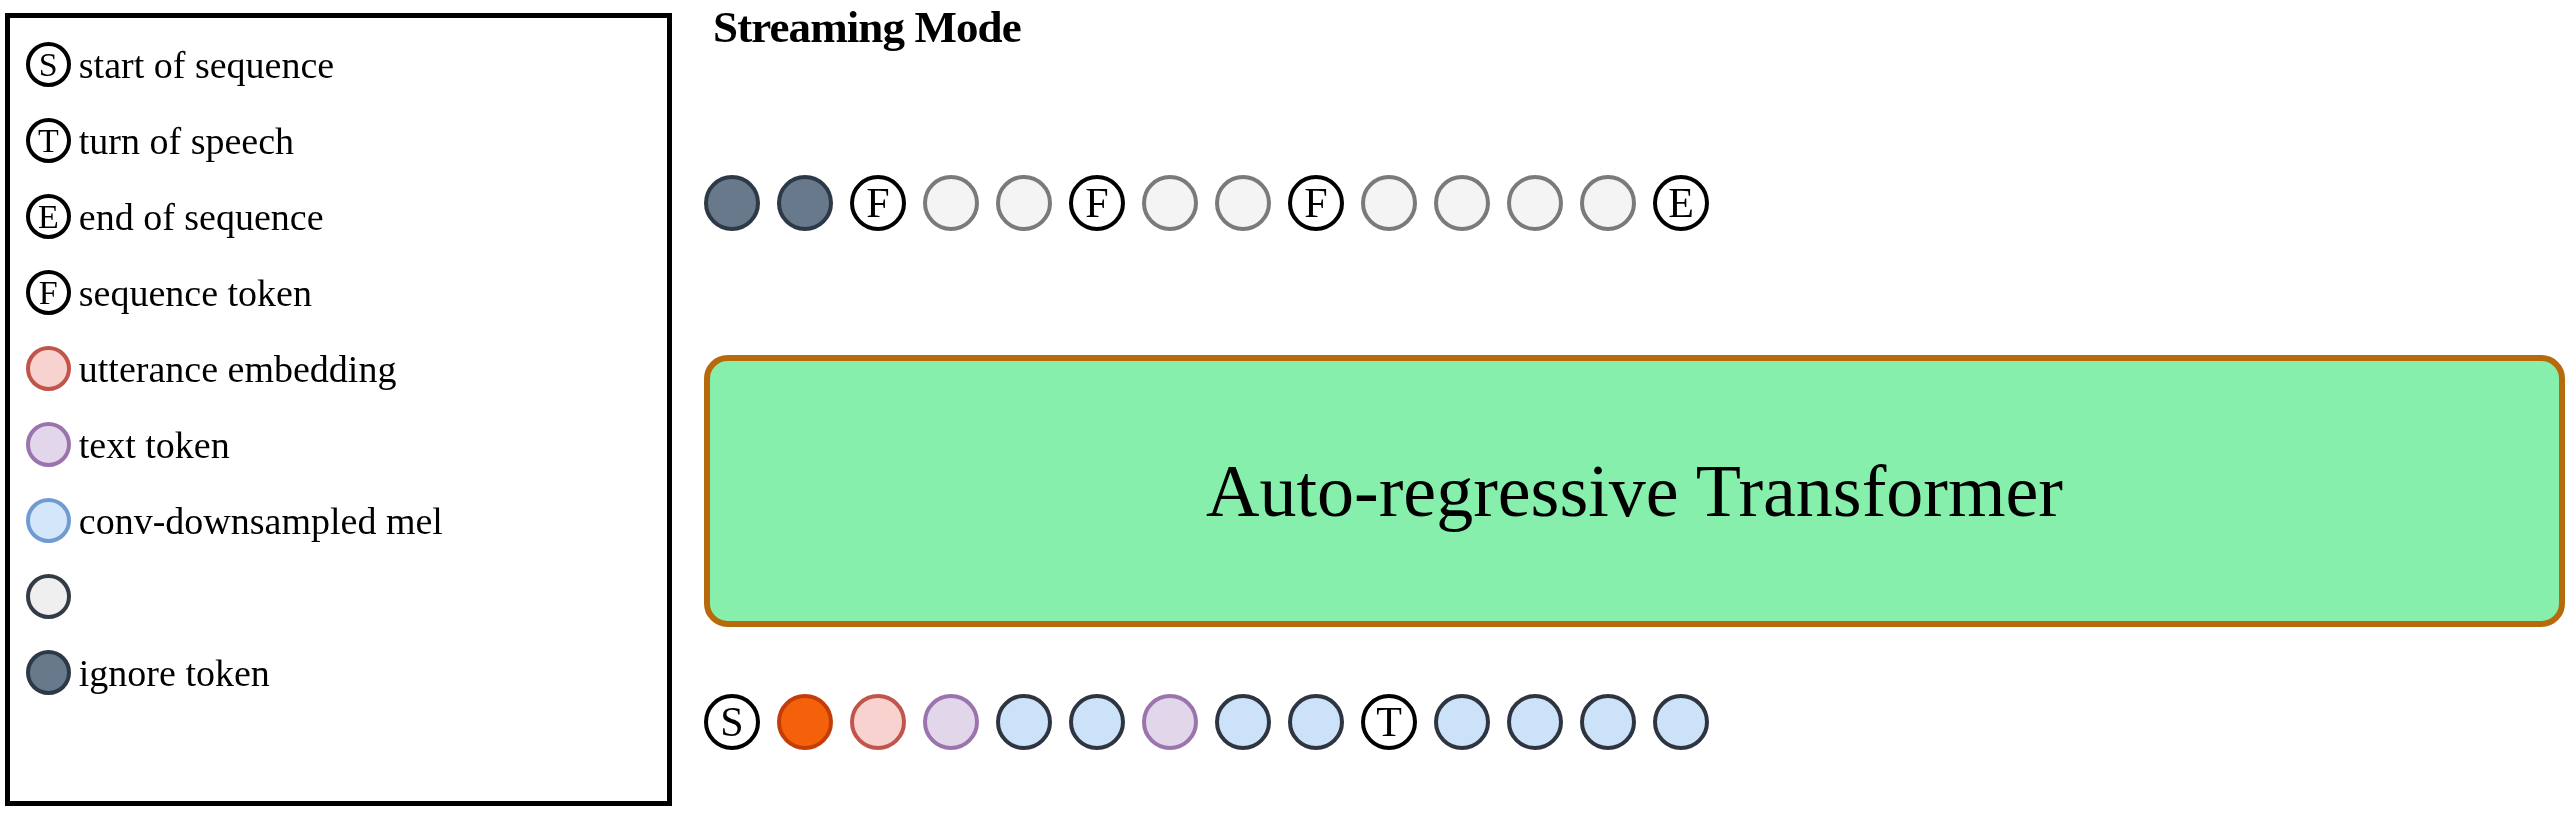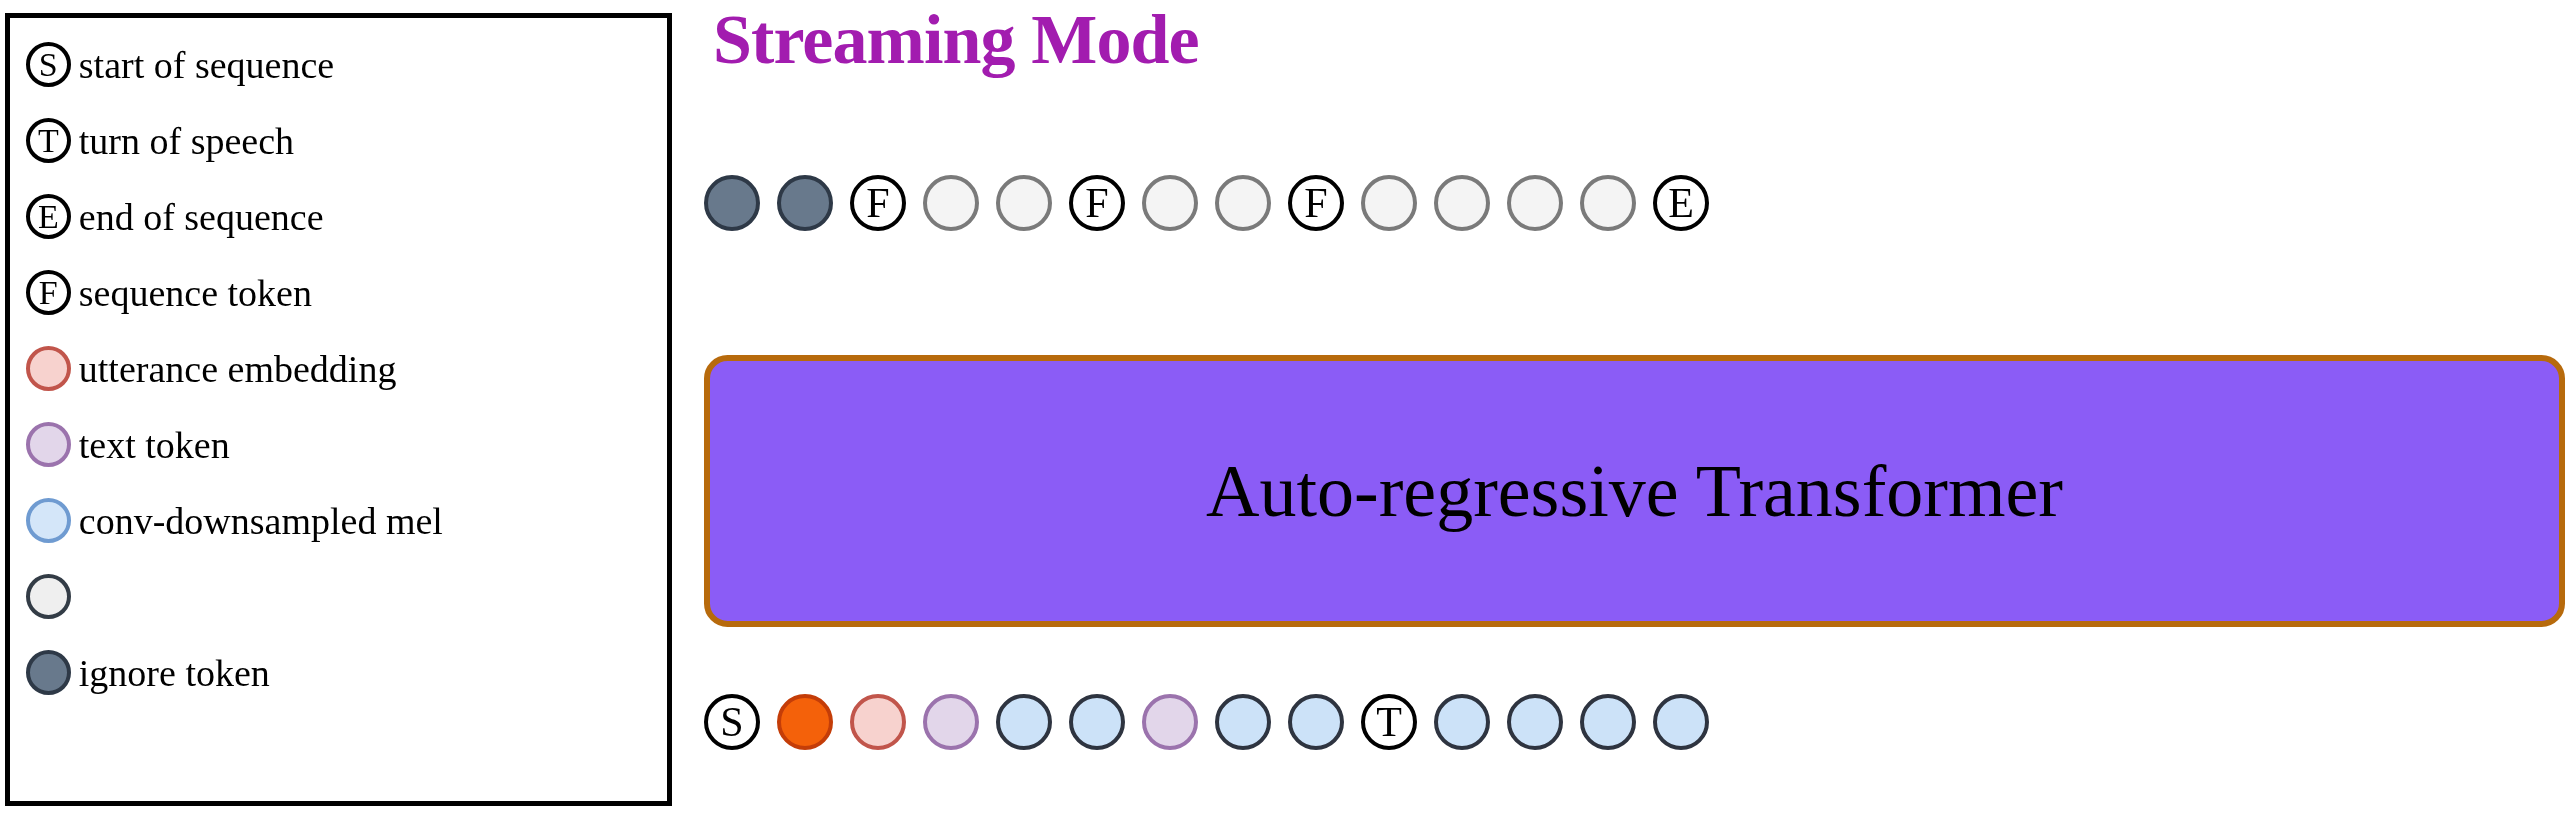--- a/index.html
+++ b/index.html
@@ -68,24 +68,24 @@
     position: absolute;
     left: 704px;
     top: 0;
     width: 1872px;
     height: 815px;
   }
   #diagram-title {
     position: absolute;
     left: 9px;
     top: 5.4px;
-    font-size: 70px;
+    font-size: 45px;
     font-weight: bold;
     line-height: 1;
-    color: #a21caf;
+    color: #000000;
     font-family: "Liberation Serif", "DejaVu Serif", serif;
     letter-spacing: -0.9px;
   }
 
   .token-row {
     position: absolute;
     left: 0;
     display: flex;
     align-items: center;
   }
@@ -206,21 +206,21 @@
         </div>
         <div class="token" style="background: rgb(244, 244, 244); border: 4.5px solid rgb(122, 122, 122);"></div>
         <div class="token" style="background: rgb(244, 244, 244); border: 4.5px solid rgb(122, 122, 122);"></div>
         <div class="token" style="background: rgb(244, 244, 244); border: 4.5px solid rgb(122, 122, 122);"></div>
         <div class="token" style="background: rgb(244, 244, 244); border: 4.5px solid rgb(122, 122, 122);"></div>
         <div class="token" style="background: rgb(255, 255, 255); border: 4.5px solid rgb(0, 0, 0);">
           <span>E</span>
         </div>
       </div>
 
-    <div id="transformer-box" style="background: #8b5cf6; border-color: rgb(183, 106, 12);">
+    <div id="transformer-box" style="background: #86efac; border-color: rgb(183, 106, 12);">
       <div id="transformer-label">Auto-regressive Transformer</div>
     </div>
 
     <div id="bottom-row" class="token-row">
         <div class="token" style="background: rgb(255, 255, 255); border: 4.5px solid rgb(0, 0, 0);">
           <span>S</span>
         </div>
         <div class="token" style="background: rgb(244, 97, 10); border: 4.5px solid rgb(196, 61, 8);"></div>
         <div class="token" style="background: rgb(247, 210, 206); border: 4.5px solid rgb(193, 85, 75);"></div>
         <div class="token" style="background: rgb(226, 214, 234); border: 4.5px solid rgb(155, 115, 173);"></div>

